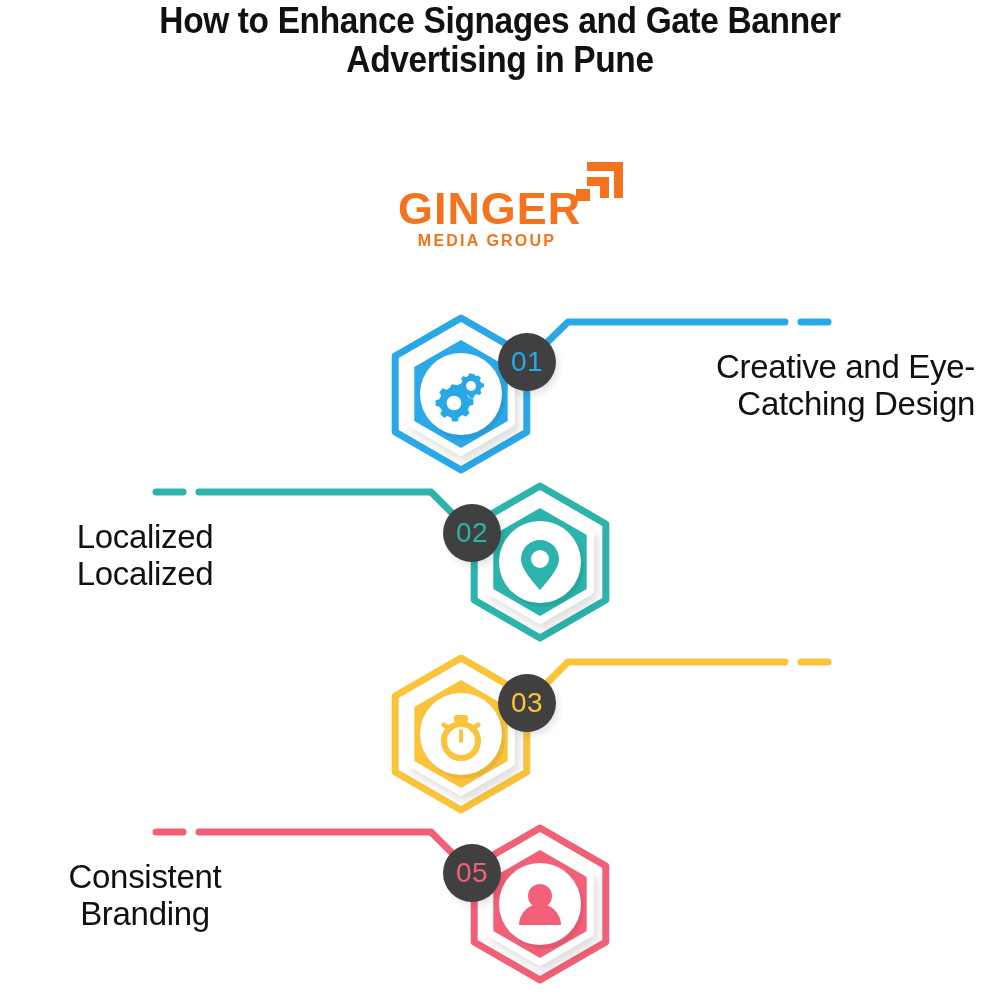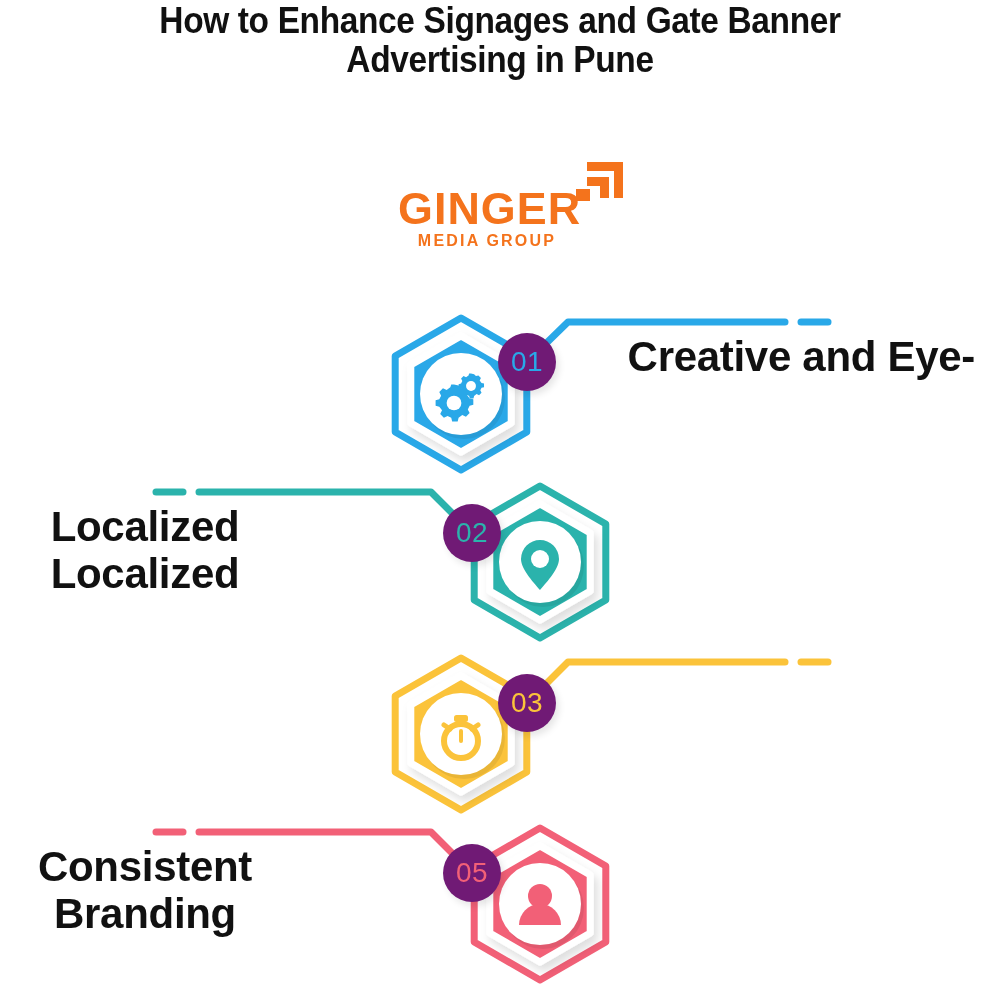--- a/index.html
+++ b/index.html
@@ -32,30 +32,30 @@
     color:#F4731C;font-weight:700;font-size:16px;letter-spacing:2.2px;
   }
   #logo .mark{position:absolute;left:175px;top:2px;width:50px;height:48px;}
 
   
   .layer{position:absolute;left:0;top:0;width:1000px;height:1000px;}
 
   
   .badge{
     position:absolute;width:58px;height:58px;border-radius:50%;
-    background:#701a75;
+    background:#404040;
     box-shadow:3px 4px 7px rgba(0,0,0,0.10);
     display:flex;align-items:center;justify-content:center;
     font-weight:400;font-size:28px;letter-spacing:0.5px;
   }
 
   
   .label{
-    position:absolute;color:#111111;font-weight:700;
-    font-size:42px;line-height:1.12;letter-spacing:-0.3px;
+    position:absolute;color:#111111;font-weight:400;
+    font-size:33px;line-height:1.12;letter-spacing:-0.3px;margin-top:16px;
   }
   .label.right{text-align:right;}
   .label.left{text-align:center;}
   .label span{display:block;white-space:nowrap;}
 </style>
 </head>
 <body>
 
 <div id="title">
   <span class="line">How to Enhance Signages and Gate Banner</span>
@@ -172,20 +172,21 @@
 </div>
 <div class="badge" style="left:498px;top:674px;color:#FBC33A;">
   <span>03</span>
 </div>
 <div class="badge" style="left:443px;top:844px;color:#F26077;">
   <span>05</span>
 </div>
 
 <div class="label right" style="left:520px;top:333px;width:455px;">
   <span>Creative and Eye-</span>
+  <span>Catching Design</span>
 </div>
 
 <div class="label left" style="left:20px;top:503px;width:250px;">
   <span>Localized</span>
   <span>Localized</span>
 </div>
 
 <div class="label right" style="left:520px;top:674px;width:455px;">
 </div>
 

